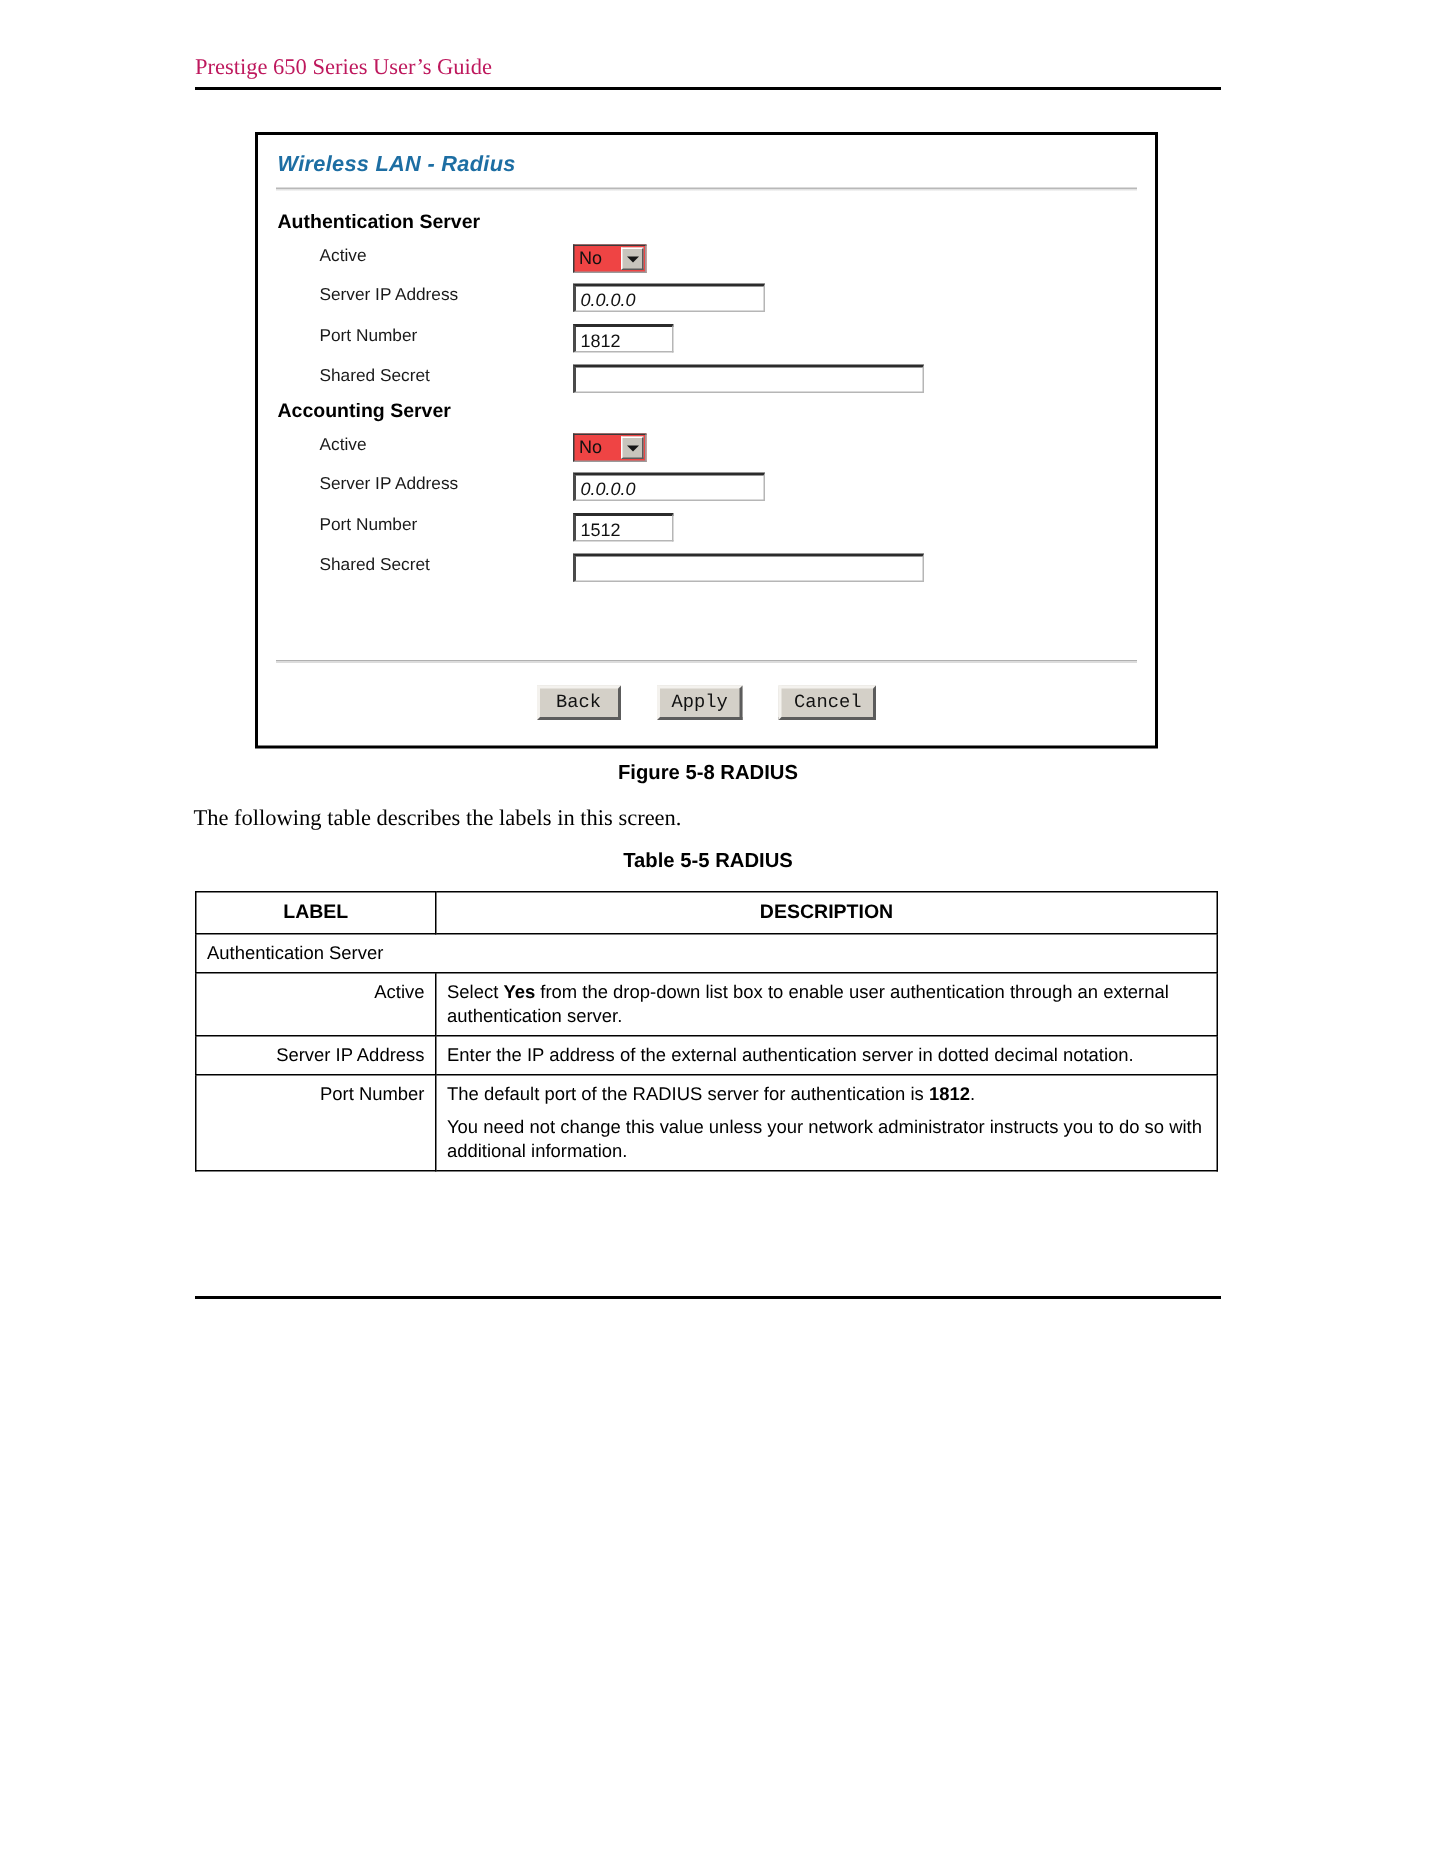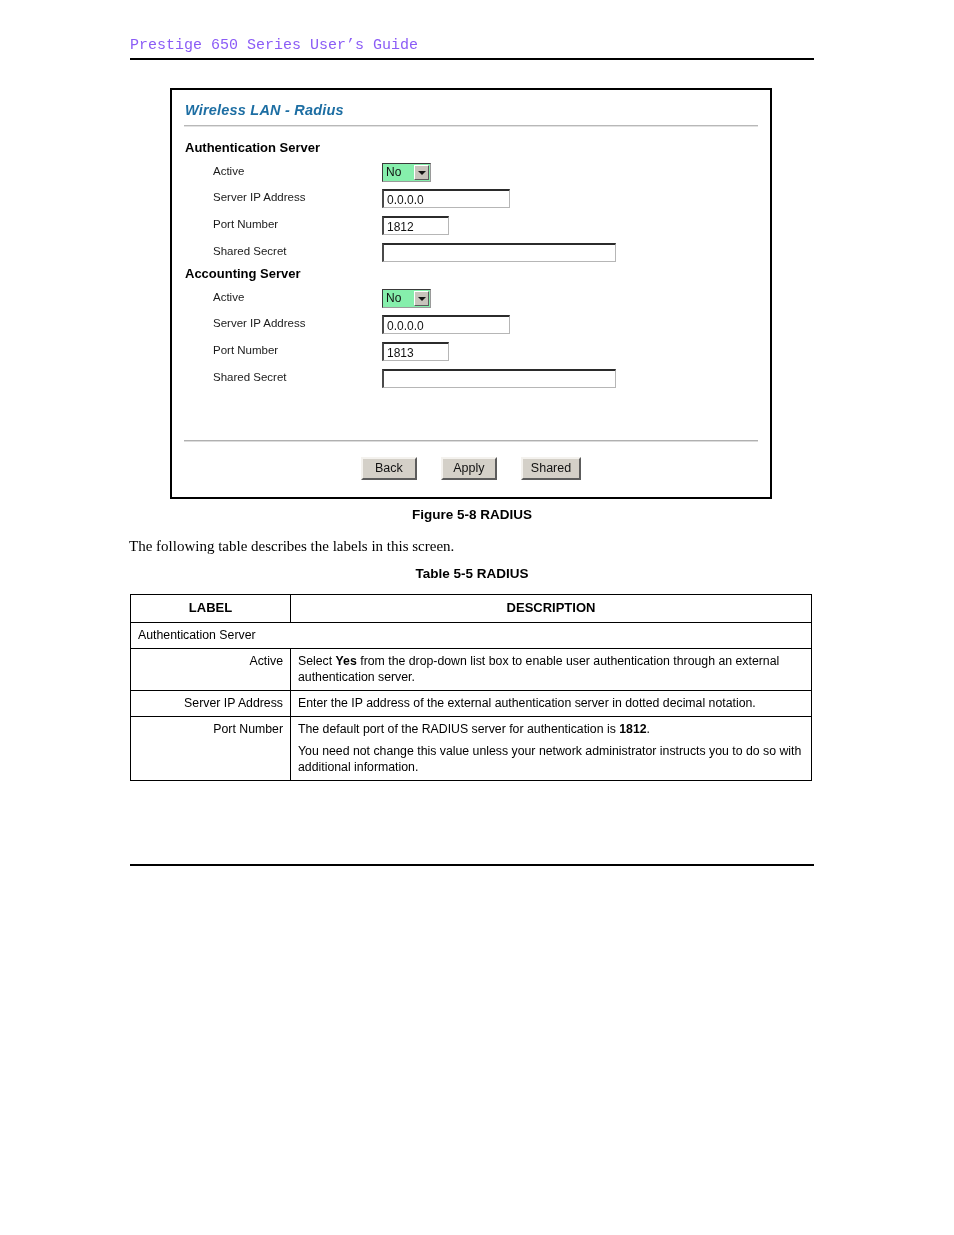--- a/index.html
+++ b/index.html
@@ -17,24 +17,24 @@
   }
 
   
   .page-header {
     position: absolute;
     left: 130px;
     top: 36px;
     width: 684px;
   }
   .page-header .hdr-text {
-    font-family: Liberation Mono, monospace;
+    font-family: Liberation Serif, serif;
     font-size: 15px;
     line-height: 19px;
-    color: #8b5cf6;
+    color: #be185d;
   }
   .page-header .hdr-rule {
     margin-top: 3px;
     border-bottom: 2px solid #000;
     width: 684px;
   }
 
   
   .shot-panel {
     position: absolute;
@@ -121,32 +121,32 @@
     border-bottom: 1px solid #b6b6b6;
     box-sizing: border-box;
     font-family: "Liberation Sans", sans-serif;
     font-size: 12px;
     color: #111;
     line-height: 16px;
     padding: 1px 0 0 3px;
     white-space: nowrap;
     overflow: hidden;
   }
-  .tinput.w-ip   { width: 128px; }
+  .tinput.w-ip   { width: 128px; font-style: italic; }
   .tinput.w-port { width: 67px;  }
   .tinput.w-sec  { width: 234px; }
 
   
   .tselect {
     position: absolute;
     left: 197px;
     top: 0px;
     width: 49px;
     height: 19px;
-    background: #86efac;
+    background: #ef4444;
     border-top: 1px solid #3a3a3a;
     border-left: 1px solid #3a3a3a;
     border-right: 1px solid #9a9a9a;
     border-bottom: 1px solid #9a9a9a;
     box-sizing: border-box;
   }
   .tselect .sel-val {
     position: absolute;
     left: 3px;
     top: 0px;
@@ -189,21 +189,21 @@
   .btn {
     display: inline-block;
     min-width: 56px;
     padding: 2px 8px 3px 8px;
     margin: 0 10px;
     background: #d4d0c8;
     border-top: 2px solid #f4f2ee;
     border-left: 2px solid #f4f2ee;
     border-right: 2px solid #5c5c5c;
     border-bottom: 2px solid #5c5c5c;
-    font-family: Liberation Sans, sans-serif;
+    font-family: Liberation Mono, monospace;
     font-size: 12.5px;
     color: #111;
     text-align: center;
     box-sizing: border-box;
   }
 
   
   .fig-caption {
     position: absolute;
     left: 130px;
@@ -346,34 +346,34 @@
       </div>
     </div>
 
     <div class="frow" style="top:225px;">
       <span class="flabel">Server IP Address</span>
       <div class="tinput w-ip">0.0.0.0</div>
     </div>
 
     <div class="frow" style="top:252px;">
       <span class="flabel">Port Number</span>
-      <div class="tinput w-port">1813</div>
+      <div class="tinput w-port">1512</div>
     </div>
 
     <div class="frow" style="top:279px;">
       <span class="flabel">Shared Secret</span>
       <div class="tinput w-sec"></div>
     </div>
 
     <div class="shot-rule-bottom"></div>
 
     <div class="btn-row">
       <span class="btn">Back</span>
       <span class="btn">Apply</span>
-      <span class="btn">Shared</span>
+      <span class="btn">Cancel</span>
     </div>
 
   </div>
 </div>
 
 <div class="fig-caption">Figure 5-8 RADIUS</div>
 
 <div class="body-para">The following table describes the labels in this screen.</div>
 
 <div class="tbl-caption">Table 5-5 RADIUS</div>

